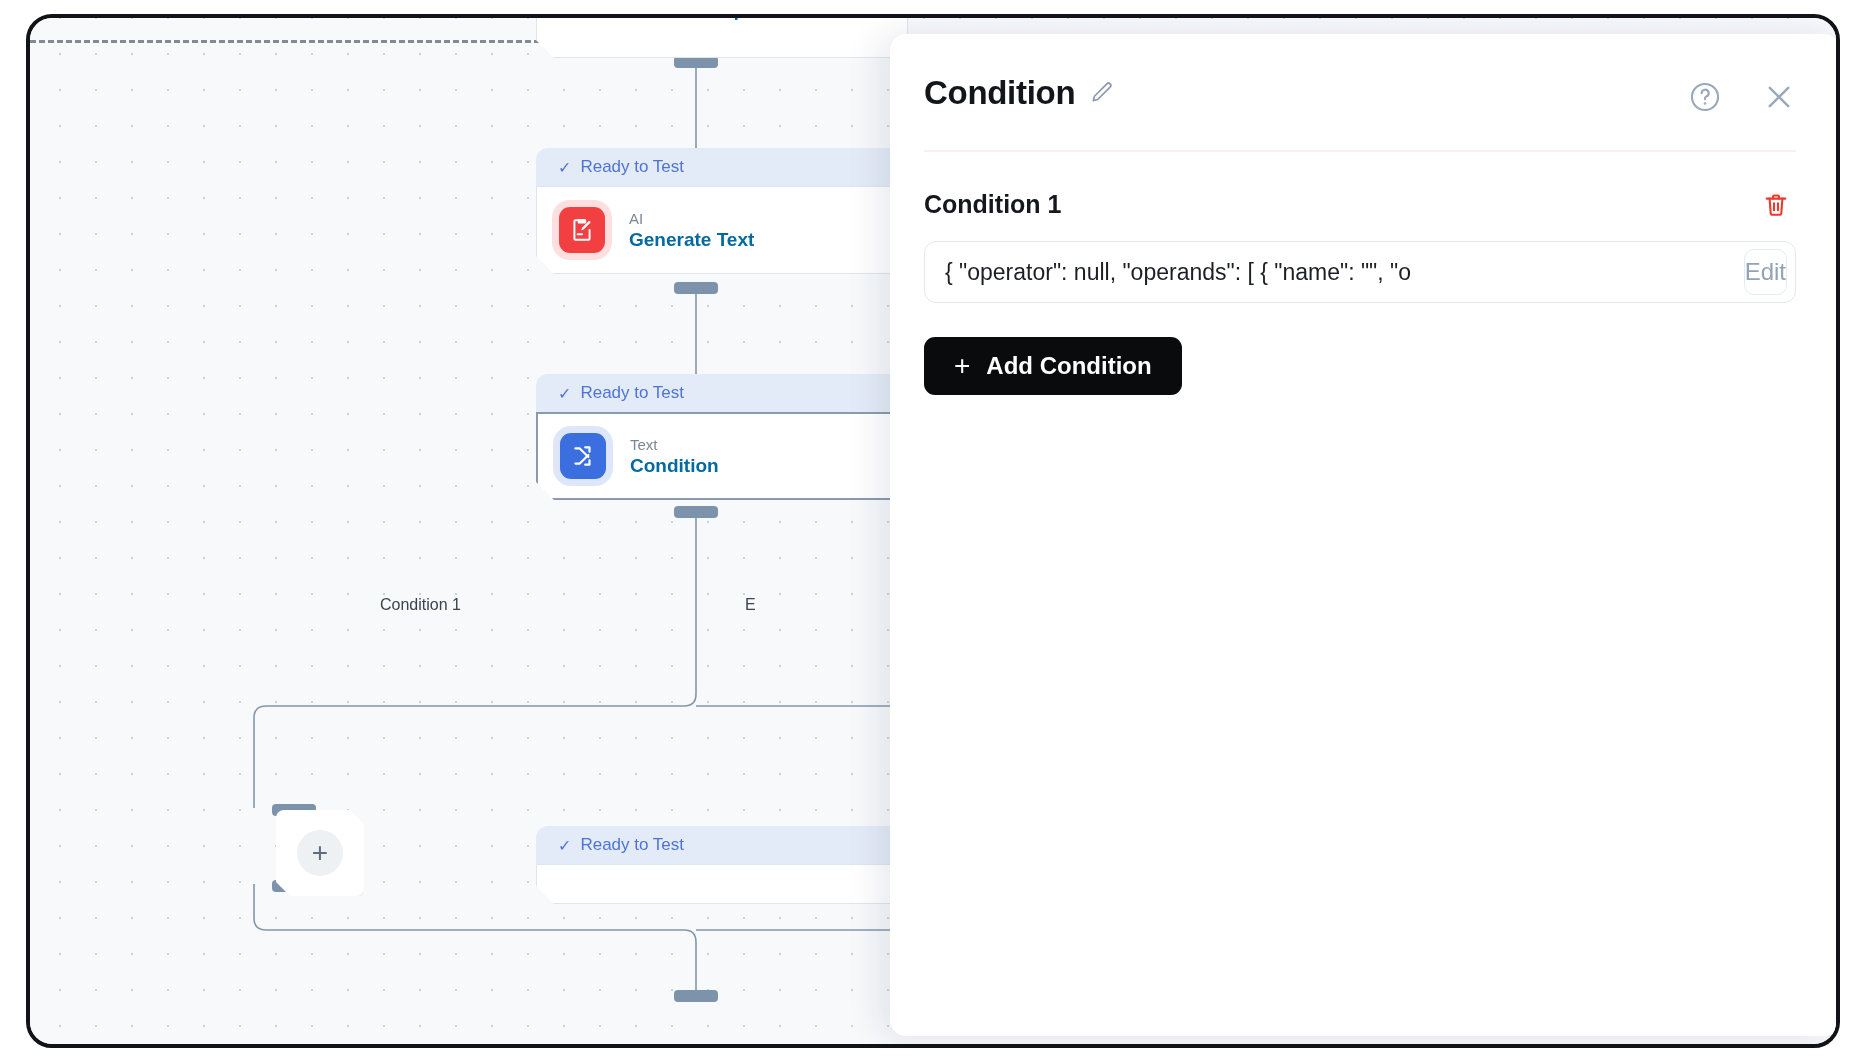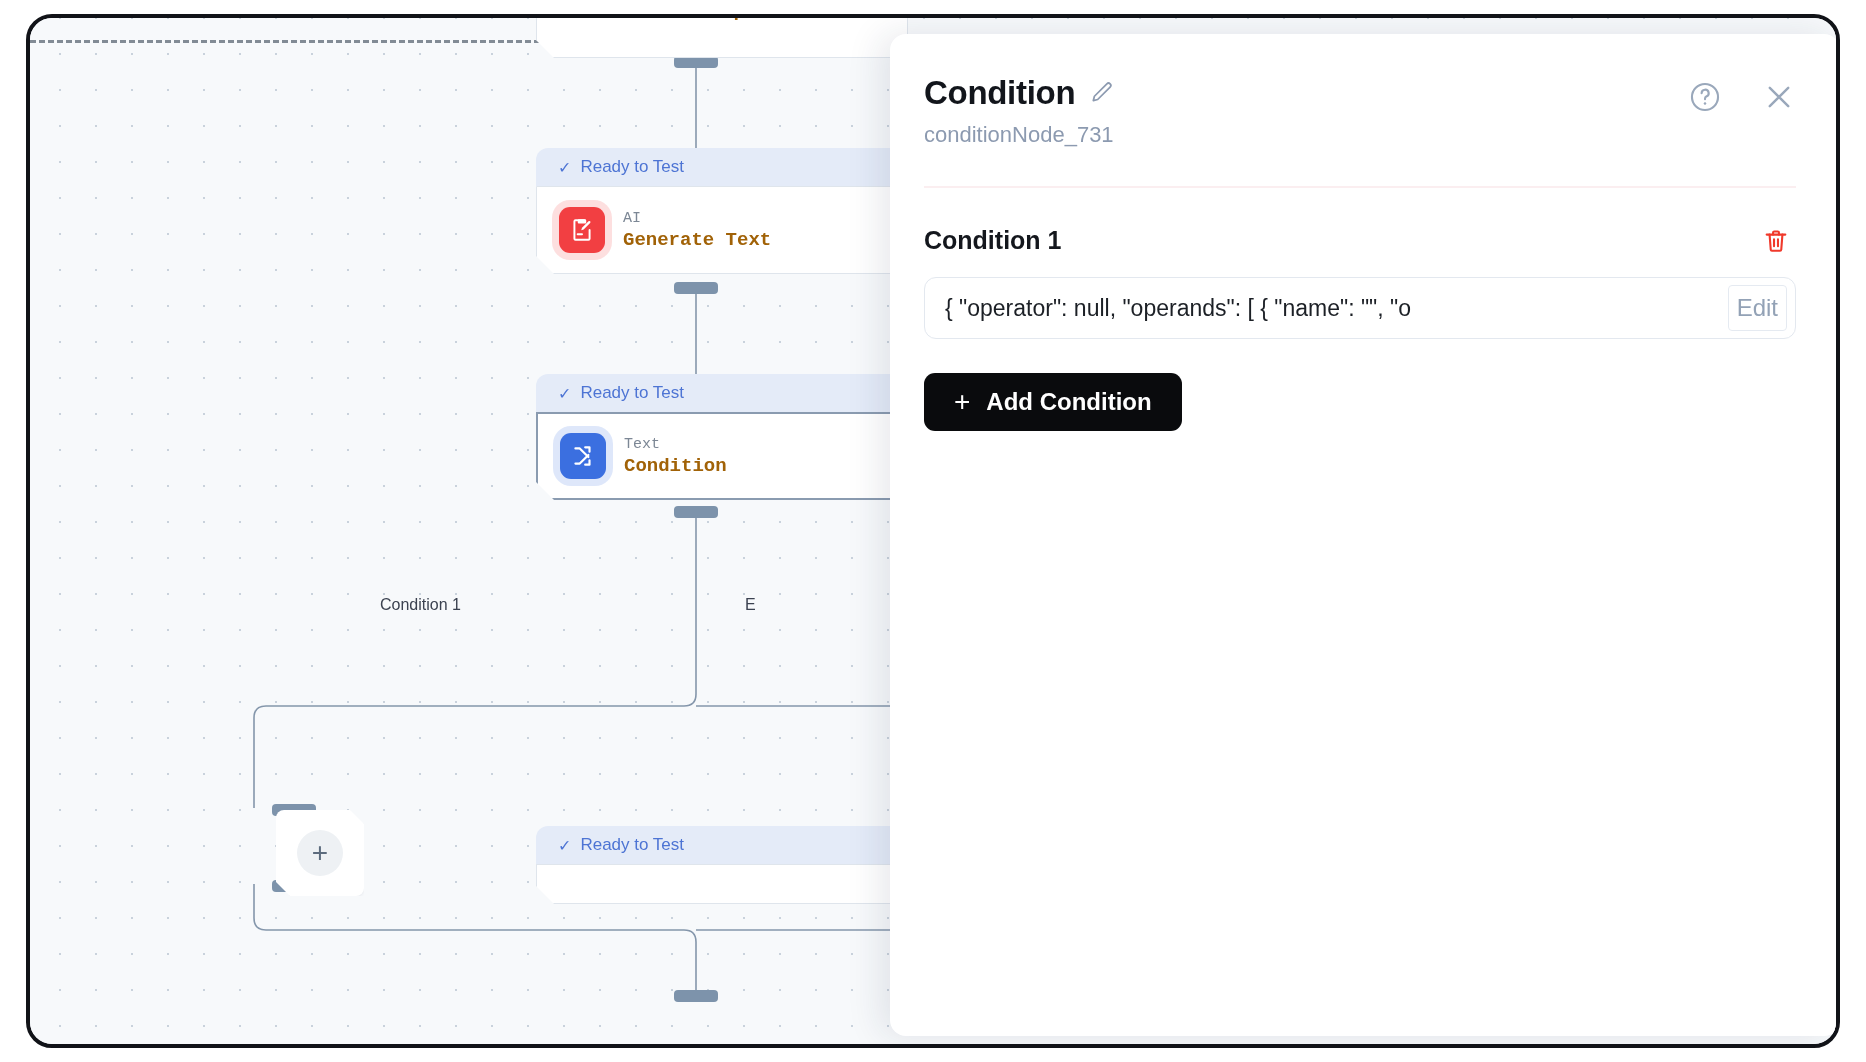--- a/index.html
+++ b/index.html
@@ -66,40 +66,39 @@
     font-weight: 500;
   }
   .node-badge .check { margin-right: 9px; font-size: 16px; }
   .node-card {
     background: #ffffff;
     border: 1.5px solid #dfe5ec;
     border-radius: 0 0 10px 10px;
     height: 88px;
     display: flex; align-items: center;
     padding: 0 22px;
-    gap: 18px;
+    gap: 24px;
     clip-path: polygon(0 0, calc(100% - 18px) 0, 100% 18px, 100% 100%,
                        18px 100%, 0 calc(100% - 18px));
-    font-family: Liberation Mono, monospace;
   }
   .node.selected .node-card {
     border-color: #8a9bb0;
     border-width: 2px;
   }
   .node-icon {
     width: 46px; height: 46px;
     border-radius: 11px;
     display: flex; align-items: center; justify-content: center;
     flex: 0 0 auto;
   }
   .node-icon.ai  { background: #f23f42; box-shadow: 0 0 0 7px rgba(242,63,66,.17); }
   .node-icon.flow{ background: #3b6fe0; box-shadow: 0 0 0 7px rgba(59,111,224,.17); }
   .node-text { display: flex; flex-direction: column; gap: 2px; }
   .node-kind  { font-size: 15px; color: #7c8795; }
-  .node-title { font-size: 19px; color: #a16207; font-weight: 700; }
+  .node-title { font-size: 19px; color: #0369a1; font-weight: 700; }
 
   
   #node-api {
     position: absolute;
     left: 692px; top: -22px;
     width: 372px;
     transform: translateX(-50%);
     background: #fff;
     border: 1.5px solid #dfe5ec;
     border-radius: 10px;
@@ -199,25 +198,25 @@
   .json-text {
     flex: 1 1 auto;
     font-size: 23px;
     color: #1c2026;
     white-space: nowrap;
     overflow: hidden;
   }
   .edit-btn {
     flex: 0 0 auto;
     border: 1.5px solid #e5eaf1;
-    border-radius: 4px;
+    border-radius: 10px;
     background: #fff;
     color: #93a2b6;
     font-size: 24px;
-    padding: 8px 8px;
+    padding: 8px 0;
     cursor: pointer;
     font-family: "Liberation Sans", sans-serif;
   }
 
   .add-condition-btn {
     margin-top: 34px;
     background: #0a0b0d;
     color: #ffffff;
     border: none;
     border-radius: 11px;
@@ -334,21 +333,20 @@
 
     <div id="panel-head">
       <div class="panel-title-row">
         <span class="panel-title">Condition</span>
         <span class="icon-btn">
           <svg width="26" height="26" viewBox="0 0 24 24" fill="none" stroke="#8c9ab0" stroke-width="1.6" stroke-linecap="round" stroke-linejoin="round">
             <path d="M16.5 3.5a2.1 2.1 0 0 1 3 3L8 18l-4 1 1-4z"></path>
           </svg>
         </span>
       </div>
-      <div class="panel-subtitle">conditionNode_731</div>
 
       <div class="panel-actions">
         <span class="icon-btn">
           <svg width="34" height="34" viewBox="0 0 24 24" fill="none" stroke="#9aa8bb" stroke-width="1.5" stroke-linecap="round" stroke-linejoin="round">
             <circle cx="12" cy="12" r="9.2"></circle>
             <path d="M9.6 9.3a2.5 2.5 0 1 1 3.3 2.4c-.6.3-.9.8-.9 1.5v.4"></path>
             <circle cx="12" cy="16.6" r=".9" fill="#9aa8bb" stroke="none"></circle>
           </svg>
         </span>
         <span class="icon-btn">

